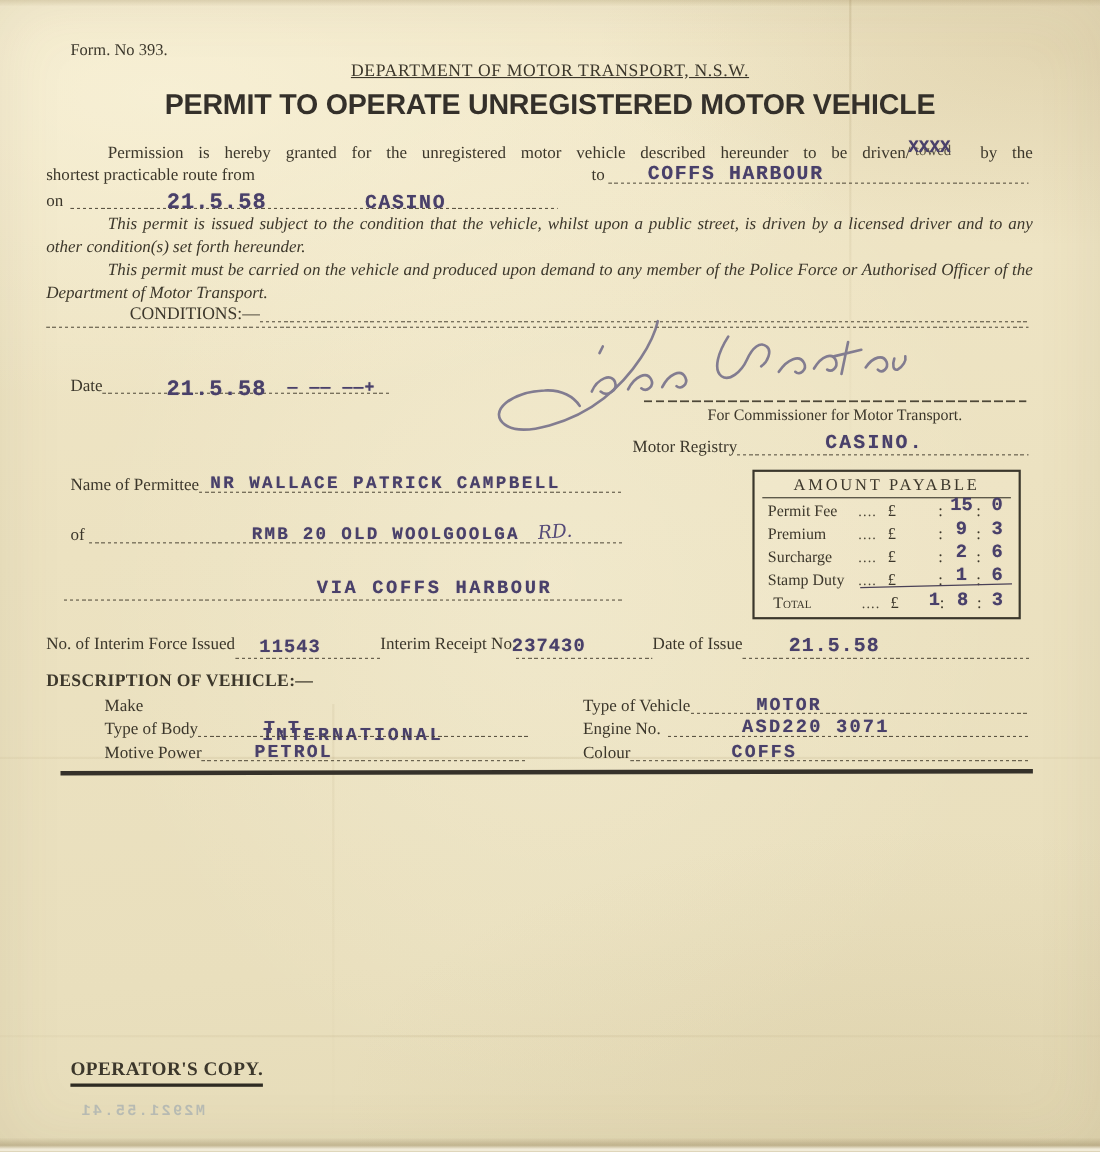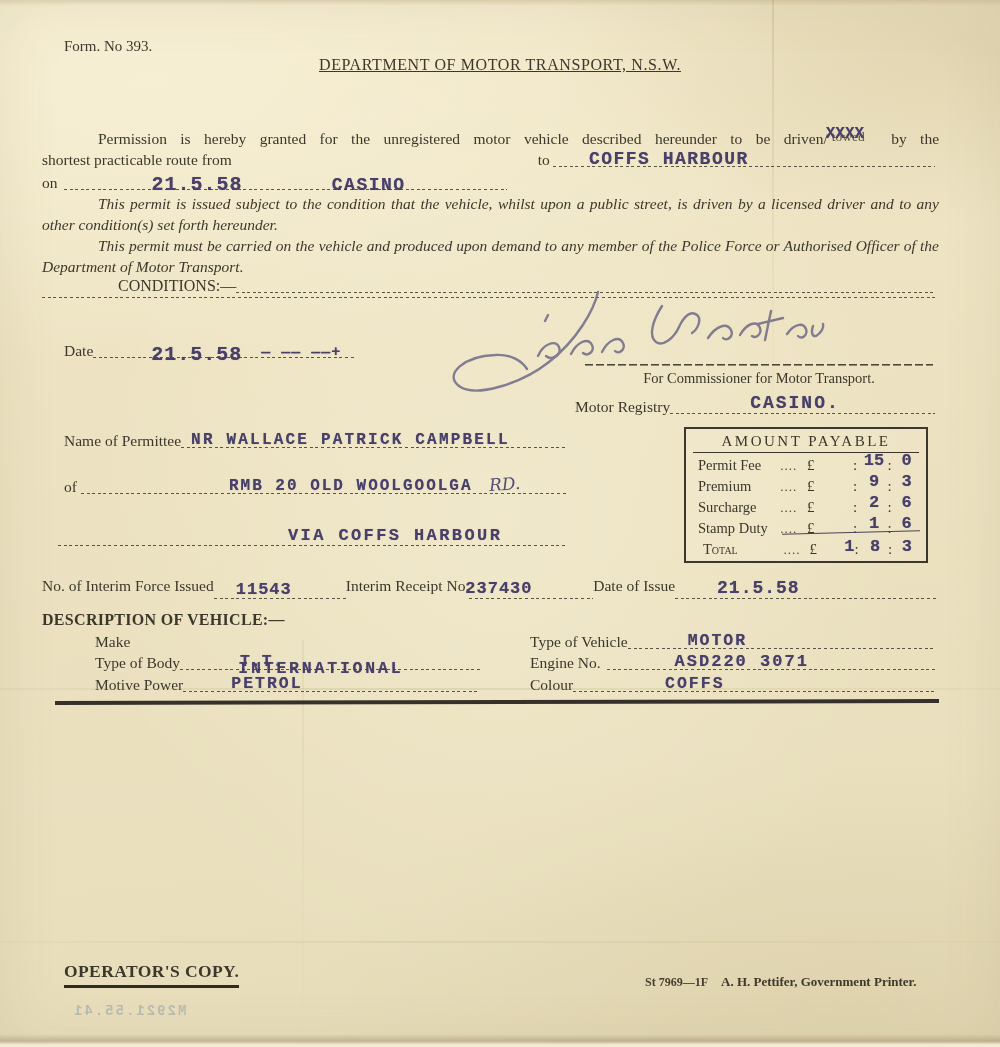--- a/index.html
+++ b/index.html
@@ -61,20 +61,21 @@
 <div id="canvas">
 
   <div class="top-edge"></div>
   <div class="crease-v" style="left:772px;top:0;height:430px;"></div>
   <div class="crease-v" style="left:302px;top:640px;height:407px;opacity:.5;"></div>
   <div class="crease-h" style="top:688px;"></div>
   <div class="crease-h" style="top:941px;opacity:.7;"></div>
 
   <div class="abs" style="left:64px;top:38px;font-size:15px;">Form. No 393.</div>
   <div class="abs" style="left:0;right:0;top:56px;text-align:center;font-size:16px;letter-spacing:.6px;text-decoration:underline;">DEPARTMENT OF MOTOR TRANSPORT, N.S.W.</div>
+  <div class="abs" style="left:0;right:0;top:80px;text-align:center;font-family:'Liberation Sans',sans-serif;font-weight:700;font-size:26px;letter-spacing:-.2px;color:#34302a;">PERMIT TO OPERATE UNREGISTERED MOTOR VEHICLE</div>
 
   <div class="abs" style="left:42px;top:128px;width:897px;font-size:15.5px;text-align:justify;text-align-last:justify;">
     <span style="padding-left:56px;">Permission is hereby granted for the unregistered motor vehicle described hereunder to be driven/</span><span class="struck"><span class="sw">towed</span><span class="ot typed">XXXX</span></span> <span>by the</span>
   </div>
 
   <div class="row abs" style="left:42px;top:151px;width:893px;height:18px;">
     <span class="label">shortest practicable route from</span>
     <span class="ldr-fixed" style="width:303px;margin-top:44px;">
       <span class="vover typed" style="left:100px;bottom:0;font-size:18px;letter-spacing:1.5px;">CASINO</span>
     </span>
@@ -260,20 +261,16 @@
     <span class="ldr">
       <span class="vover typed" style="left:92px;bottom:1px;font-size:16.5px;letter-spacing:2px;">COFFS</span>
     </span>
   </div>
 
   <div class="abs" style="left:55px;top:700px;width:884px;height:3.5px;background:#35312a;transform:rotate(-.12deg);"></div>
 
   <div class="abs" style="left:64px;top:961px;">
     <span style="font-size:17.5px;font-weight:700;letter-spacing:.4px;border-bottom:3.5px solid #2e2b23;padding-bottom:3px;display:inline-block;">OPERATOR'S COPY.</span>
   </div>
-  <div class="row abs" style="left:645px;top:974px;gap:13px;">
-    <span style="font-size:12px;font-weight:700;color:#45402f;">St 7969—1F</span>
-    <span style="font-size:13px;font-weight:700;color:#3e392c;">A. H. Pettifer, Government Printer.</span>
-  </div>
   <div id="mirror-stamp" class="abs" style="left:72px;top:1003px;">M2921.55.41</div>
 
   <div class="scan-edge"></div>
 </div>
 
 </body></html>

